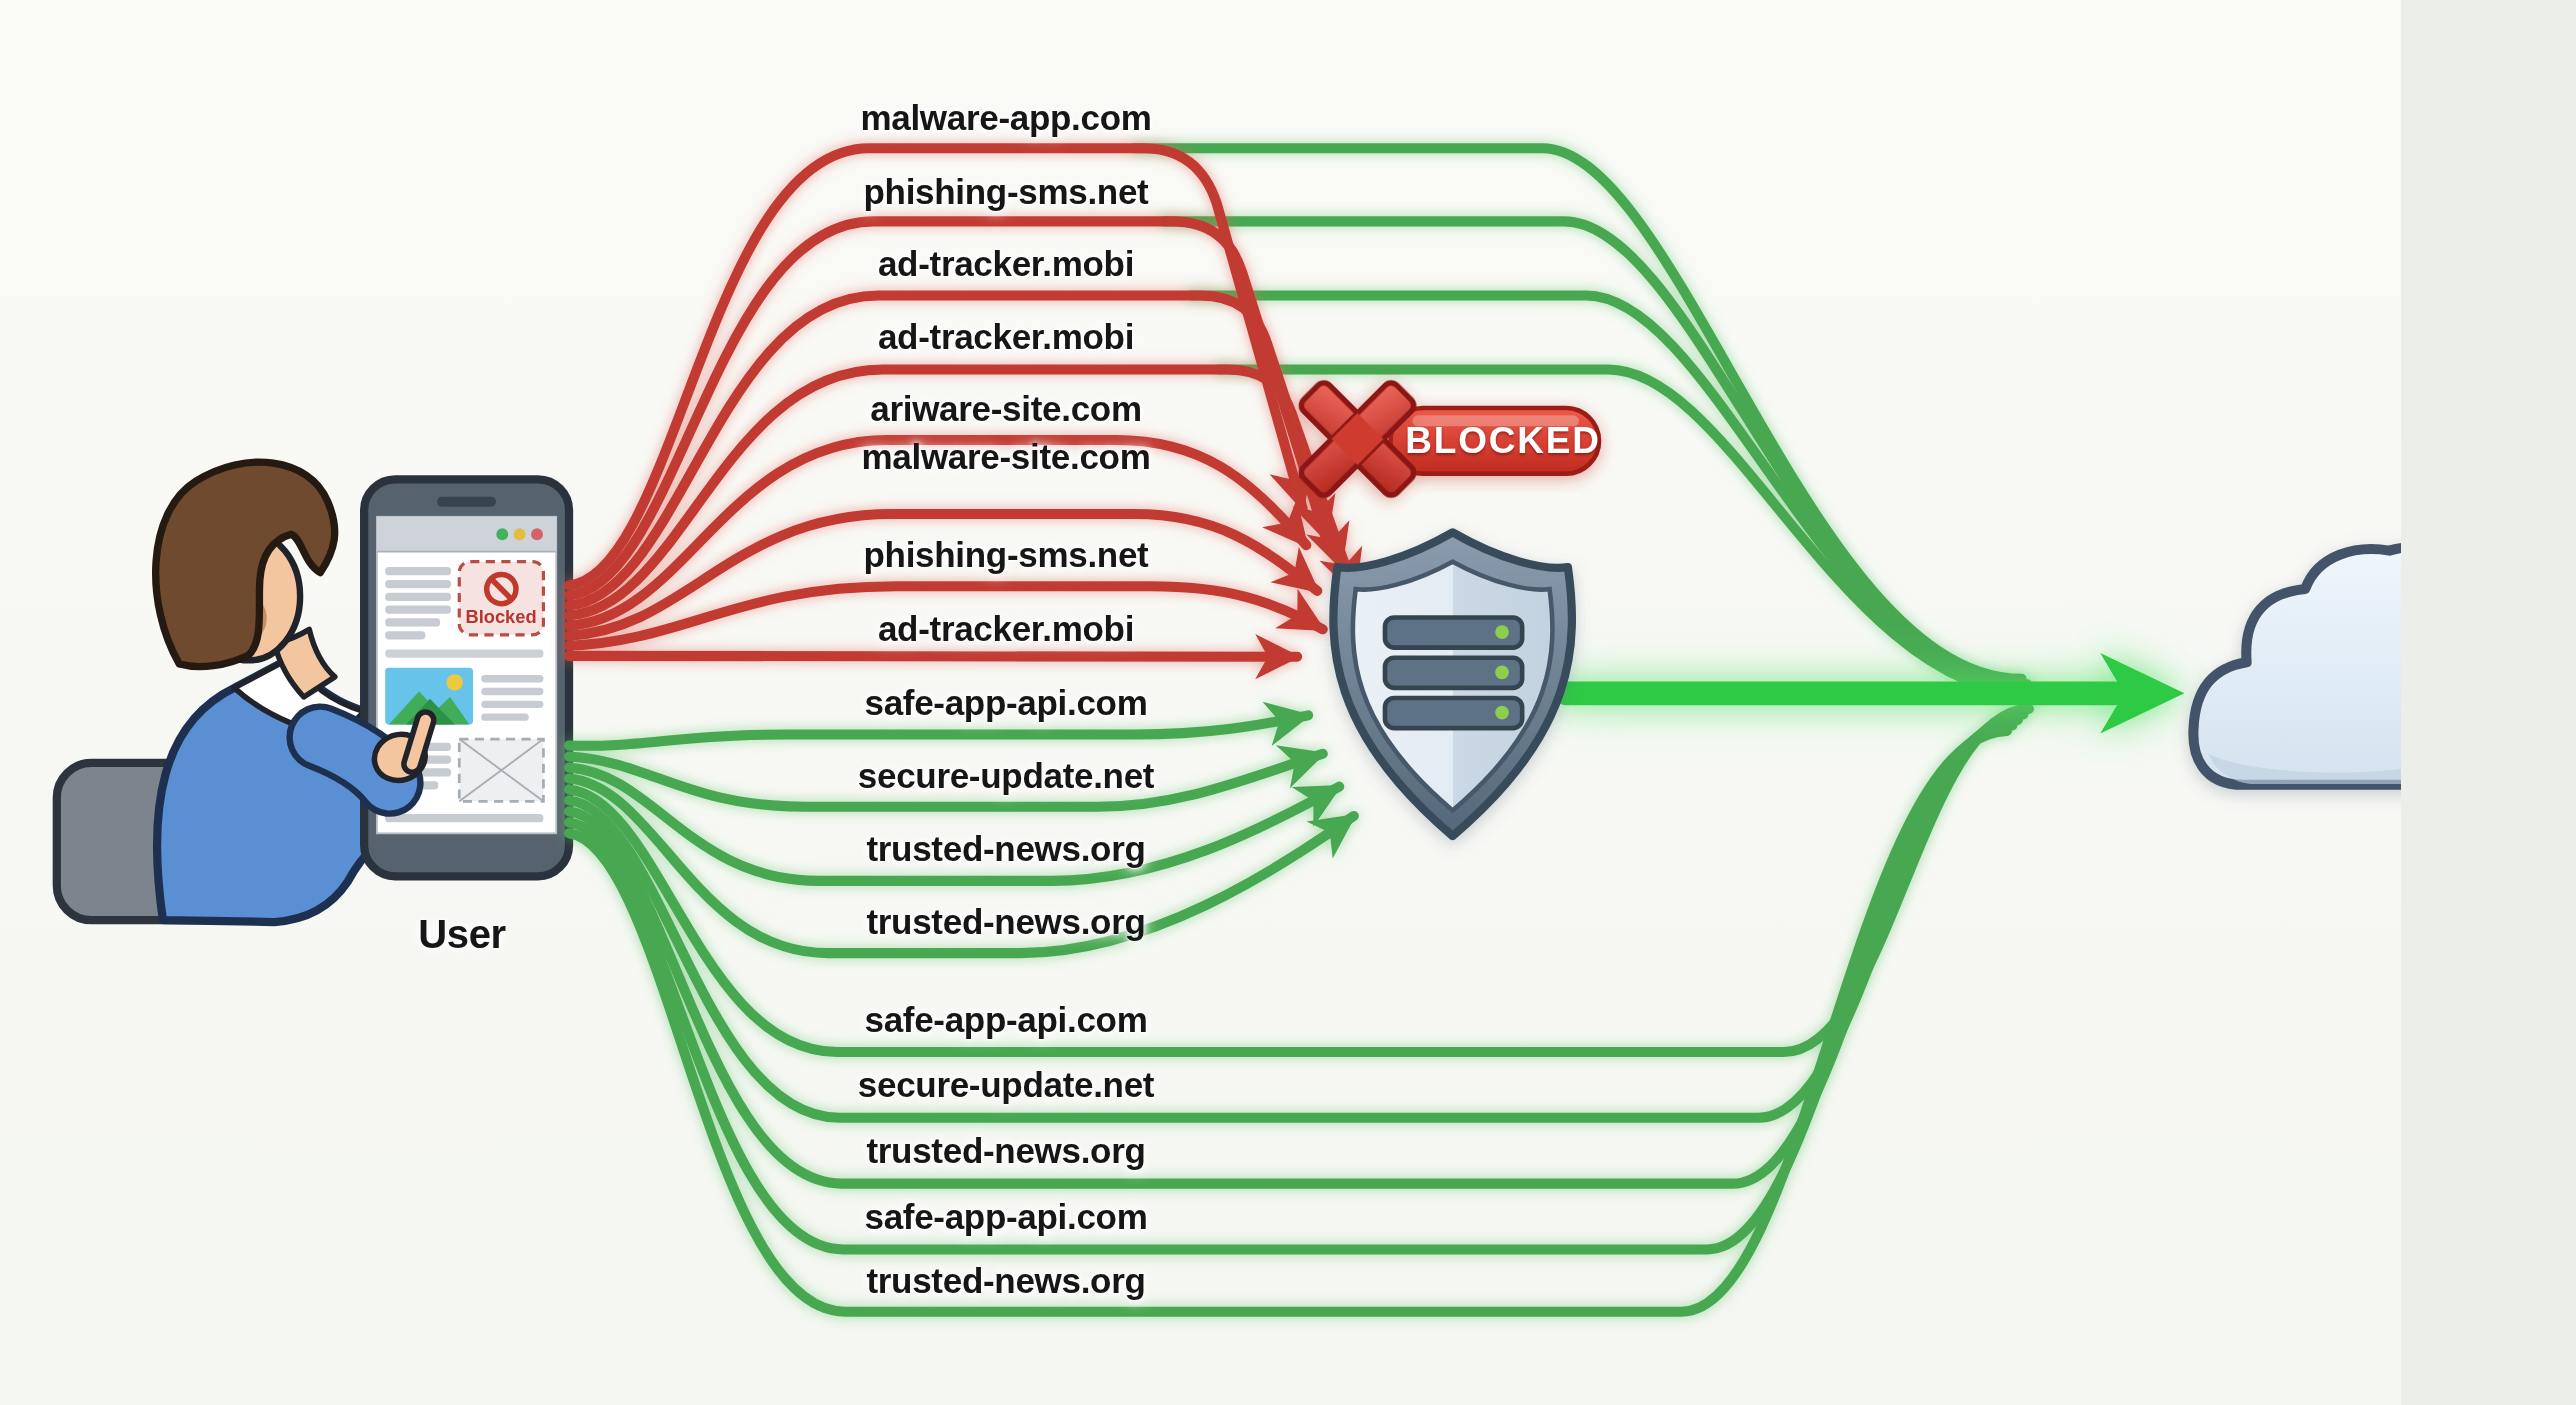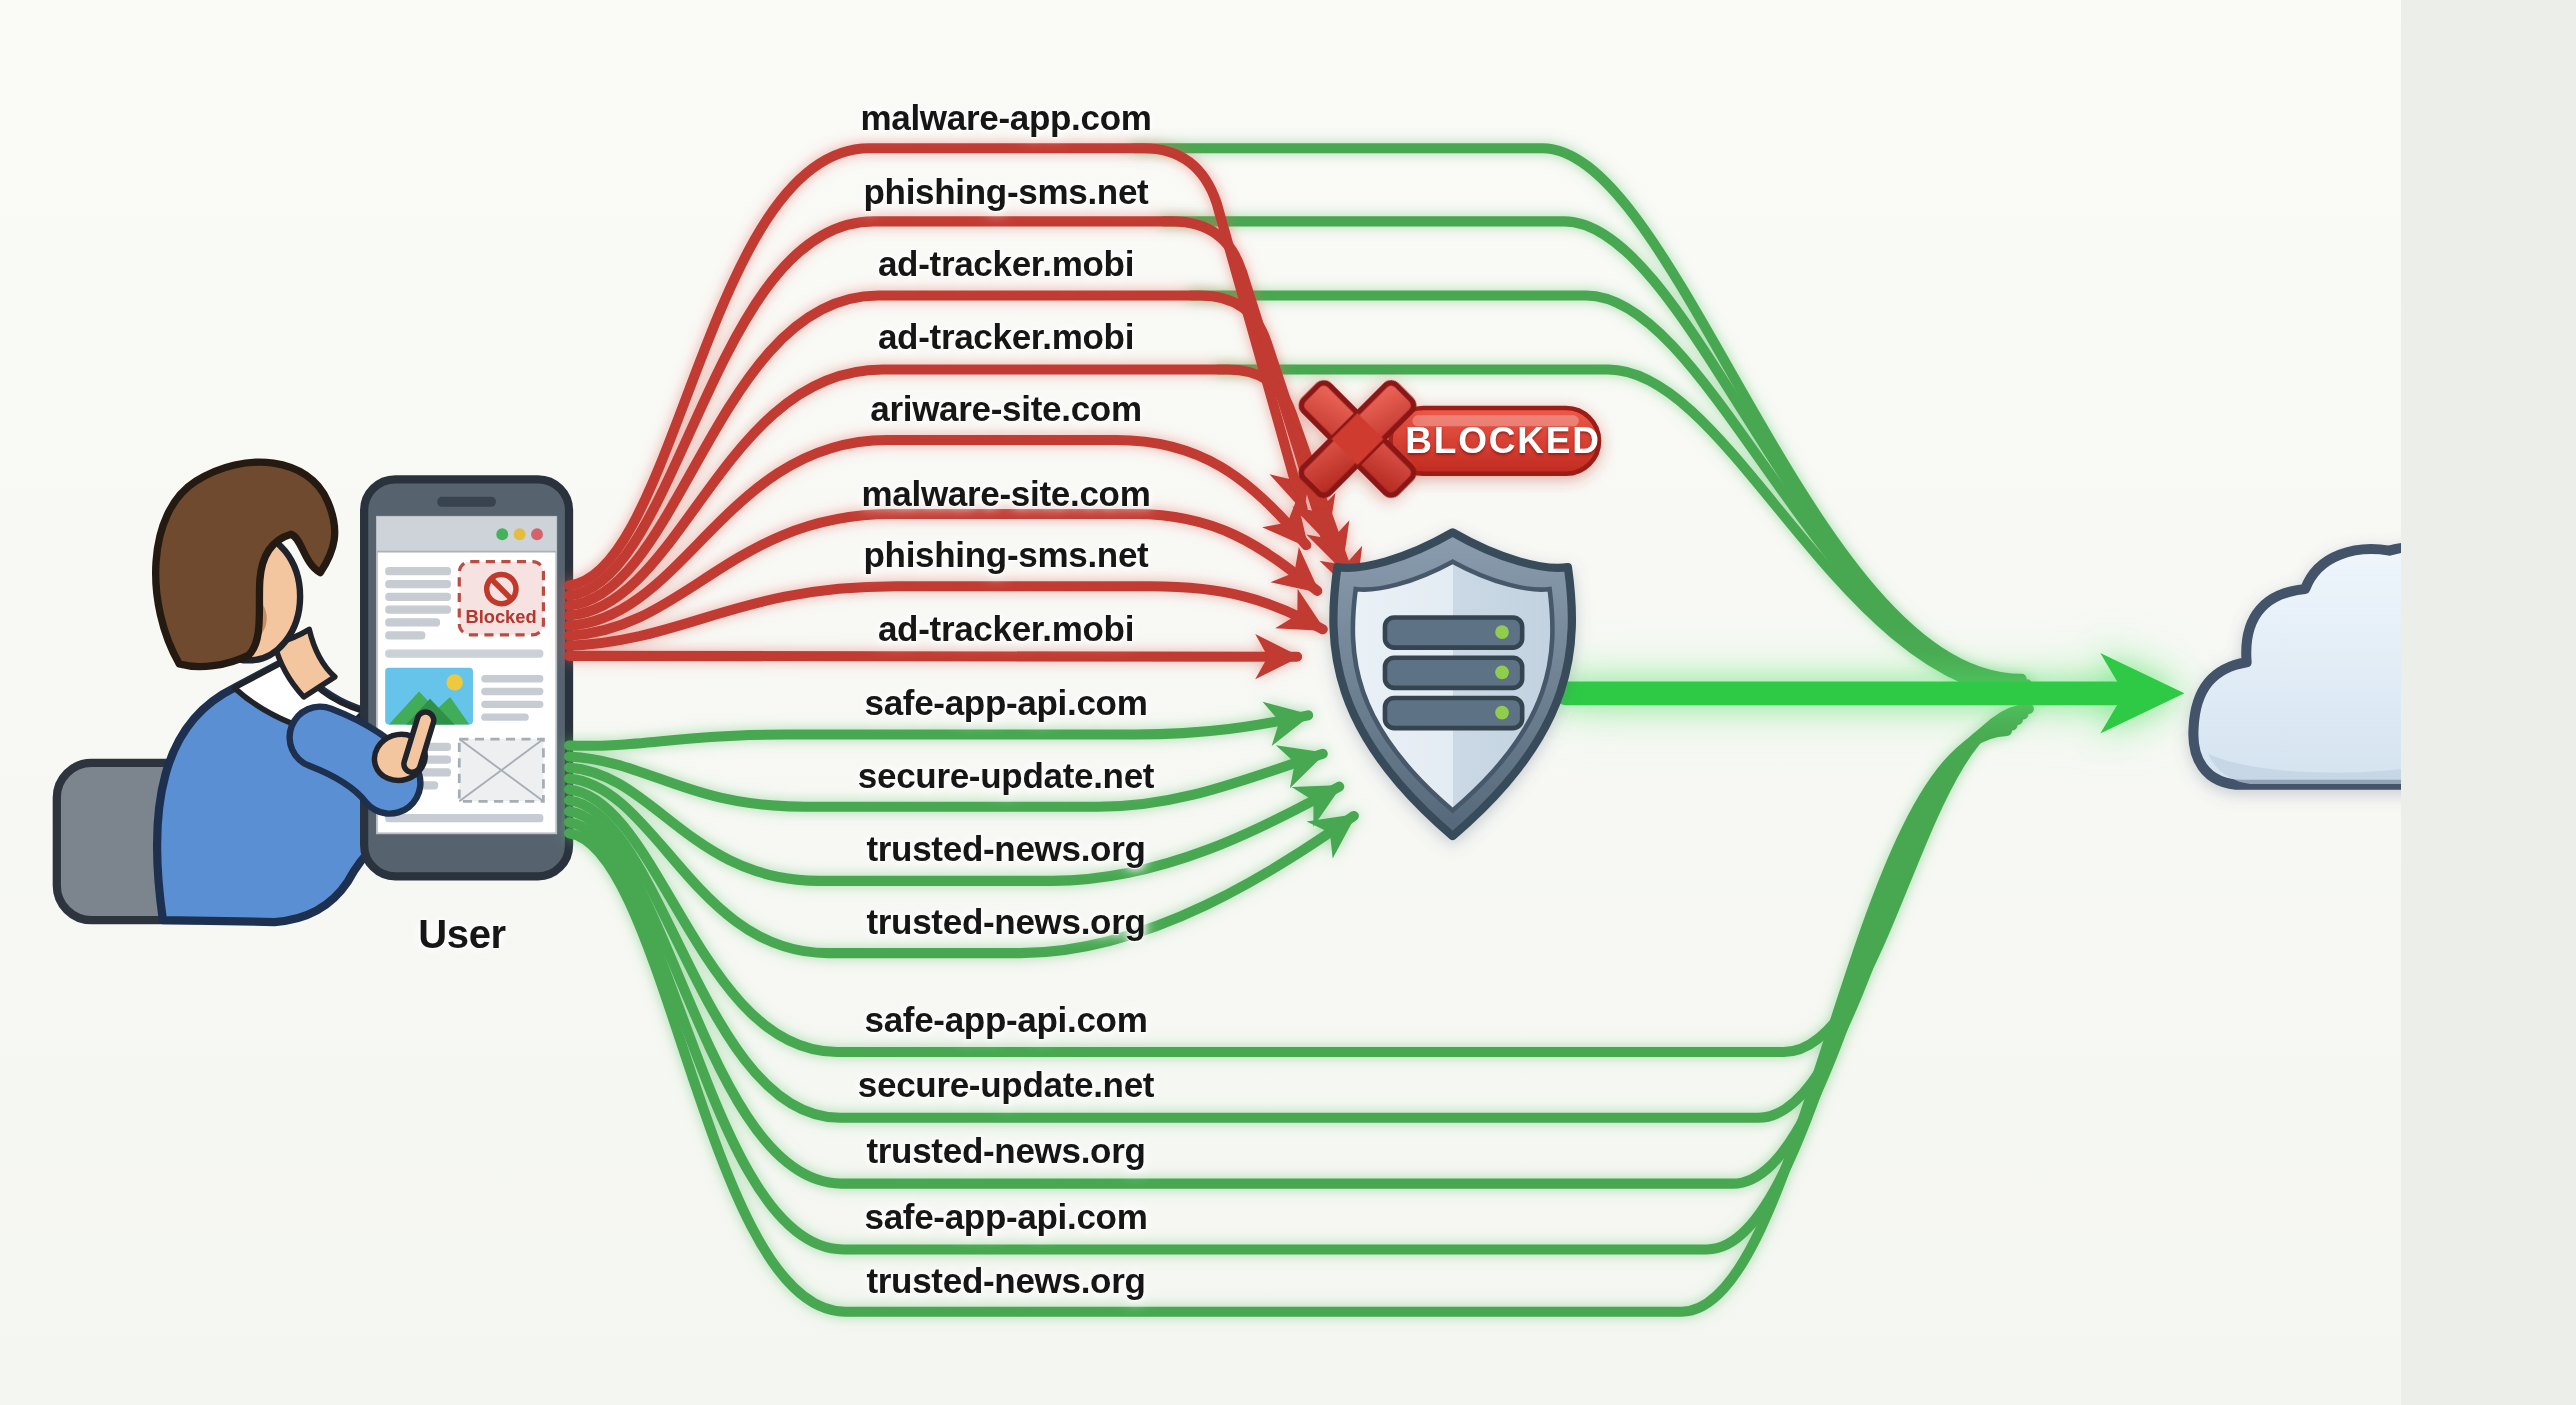--- a/index.html
+++ b/index.html
@@ -227,21 +227,21 @@
              C 2762 762 2748 806 2712 822 C 2700 850 2676 858 2640 858 Z" fill="url(#cloudGrad)" stroke="#42536a" stroke-width="11" stroke-linejoin="round"></path>
     <path d="M 2414 824 C 2472 852 2642 852 2702 822 C 2690 846 2660 857 2630 857 L 2460 857 C 2436 854 2421 840 2414 824 Z" fill="#bfd0e0" opacity="0.65"></path>
   </g>
 </svg>
 
 <div class="lbl domain" style="left:1006px;top:118px">malware-app.com</div>
 <div class="lbl domain" style="left:1006px;top:192px">phishing-sms.net</div>
 <div class="lbl domain" style="left:1006px;top:264px">ad-tracker.mobi</div>
 <div class="lbl domain" style="left:1006px;top:337px">ad-tracker.mobi</div>
 <div class="lbl domain" style="left:1006px;top:409px">ariware-site.com</div>
-<div class="lbl domain" style="left:1006px;top:494px">malware-site.com</div>
+<div class="lbl domain" style="left:1006px;top:457px">malware-site.com</div>
 <div class="lbl domain" style="left:1006px;top:555px">phishing-sms.net</div>
 <div class="lbl domain" style="left:1006px;top:629px">ad-tracker.mobi</div>
 <div class="lbl domain" style="left:1006px;top:703px">safe-app-api.com</div>
 <div class="lbl domain" style="left:1006px;top:776px">secure-update.net</div>
 <div class="lbl domain" style="left:1006px;top:849px">trusted-news.org</div>
 <div class="lbl domain" style="left:1006px;top:922px">trusted-news.org</div>
 <div class="lbl domain" style="left:1006px;top:1020px">safe-app-api.com</div>
 <div class="lbl domain" style="left:1006px;top:1085px">secure-update.net</div>
 <div class="lbl domain" style="left:1006px;top:1151px">trusted-news.org</div>
 <div class="lbl domain" style="left:1006px;top:1217px">safe-app-api.com</div>

